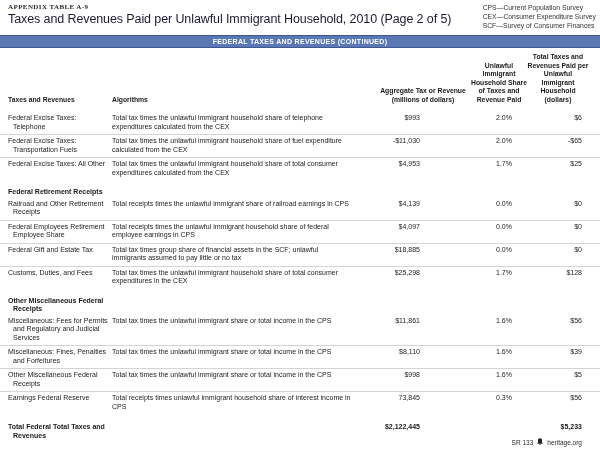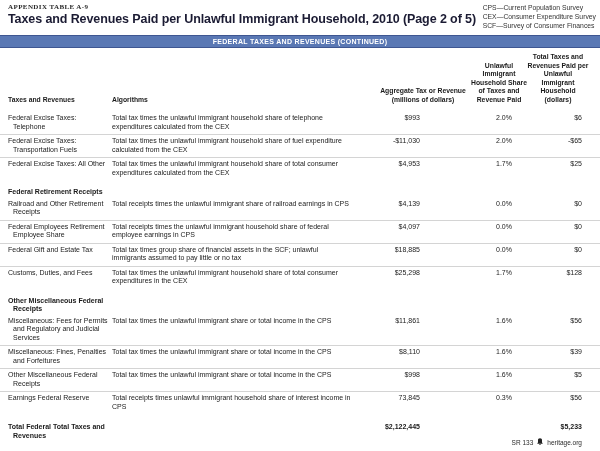--- a/index.html
+++ b/index.html
@@ -14,21 +14,21 @@
   }
   
   .appendix-label {
     position:absolute; top:3px; left:8px;
     font-family:"Liberation Serif", serif;
     font-weight:bold; font-size:7px; letter-spacing:.4px;
     color:#2a2a2a;
   }
   .page-title {
     position:absolute; top:12px; left:8px;
-    font-size:12.5px; font-weight:bold; letter-spacing:-.1px;
+    font-size:12.5px; font-weight:normal; letter-spacing:-.1px;
     color:#1b1b33;
   }
   .legend {
     position:absolute; top:3px; right:4px;
     font-size:6.8px; line-height:9px; color:#333333;
     text-align:left;
   }
   
   .section-bar {
     position:absolute; top:35px; left:0; right:0; height:13px;

